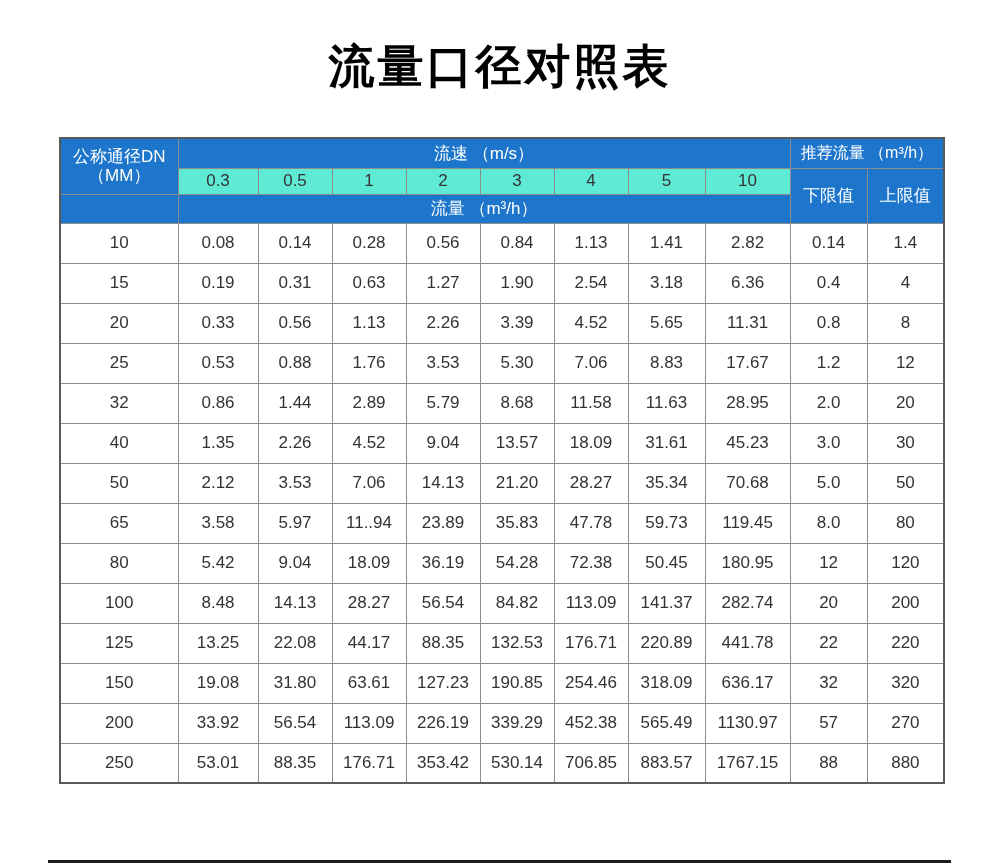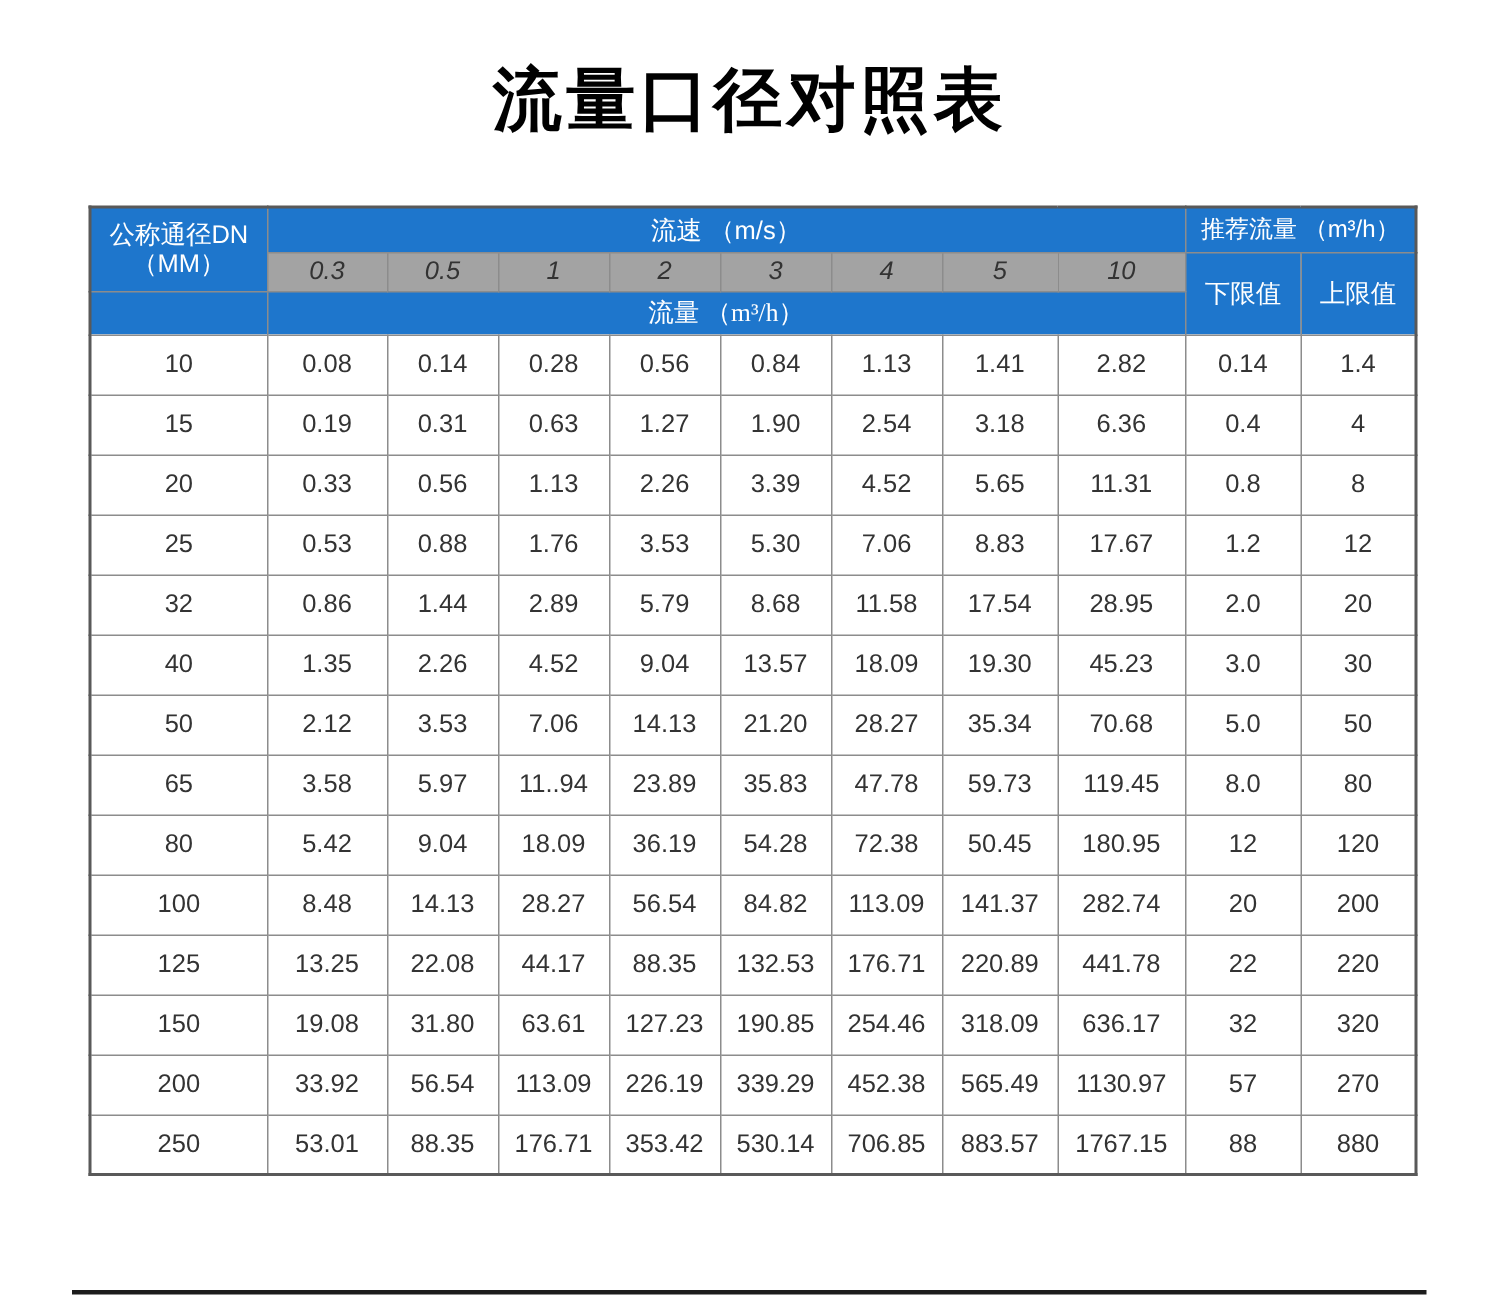--- a/index.html
+++ b/index.html
@@ -26,24 +26,24 @@
     text-align: center; vertical-align: middle;
     font-weight: normal;
     padding: 0 2px;
   }
   .flow-table { border: 2px solid var(--outer); }
   .blue {
     background: var(--blue); color: #ffffff;
   }
   thead tr.r1 th { height: 30px; }
   thead tr.r2 th { height: 26px; }
-  thead tr.r3 th { height: 29px; font-family: Liberation Serif, serif; }
+  thead tr.r3 th { height: 29px; }
   tbody td { height: 40px; background: #ffffff; color: var(--ink); }
   th.corner { line-height: 1.15; }
-  th.velocity-cell { background: #a3a3a3; color: var(--ink); font-style: italic; }
+  th.velocity-cell { background: #5eead4; color: var(--ink); }
   th.reco { font-size: 16px; }
   .bottom-rule {
     position: absolute; left: 48px; top: 860px; width: 903px; height: 3px;
     background: #1c1c1c;
   }
 </style>
 </head>
 <body>
 
 <h1 class="page-title">流量口径对照表</h1>
@@ -142,34 +142,34 @@
         <td>12</td>
       </tr>
       <tr>
         <td>32</td>
         <td>0.86</td>
         <td>1.44</td>
         <td>2.89</td>
         <td>5.79</td>
         <td>8.68</td>
         <td>11.58</td>
-        <td>17.54</td>
+        <td>11.63</td>
         <td>28.95</td>
         <td>2.0</td>
         <td>20</td>
       </tr>
       <tr>
         <td>40</td>
         <td>1.35</td>
         <td>2.26</td>
         <td>4.52</td>
         <td>9.04</td>
         <td>13.57</td>
         <td>18.09</td>
-        <td>19.30</td>
+        <td>31.61</td>
         <td>45.23</td>
         <td>3.0</td>
         <td>30</td>
       </tr>
       <tr>
         <td>50</td>
         <td>2.12</td>
         <td>3.53</td>
         <td>7.06</td>
         <td>14.13</td>

